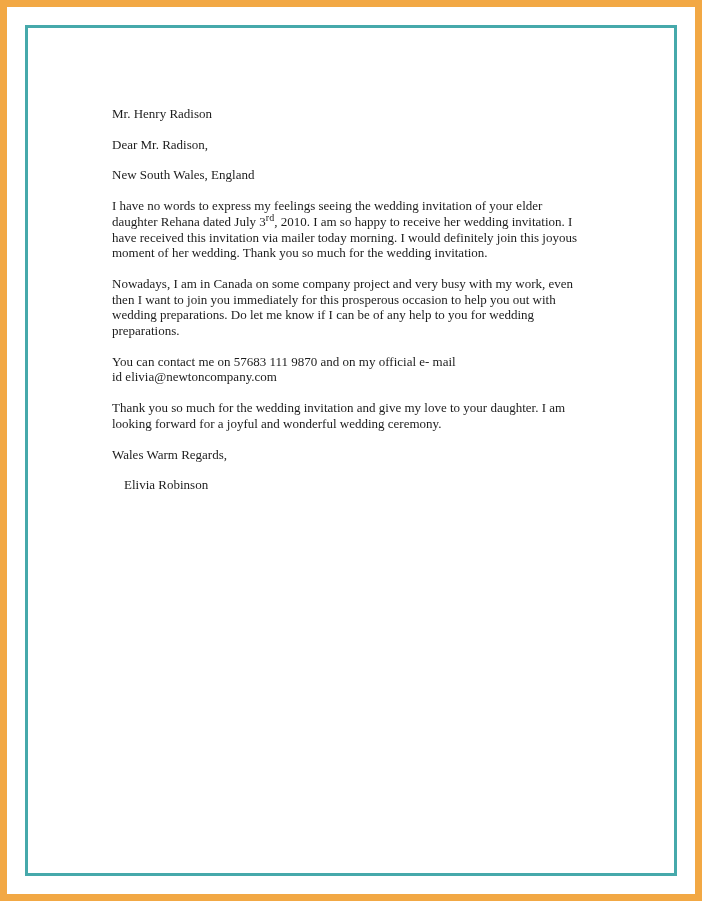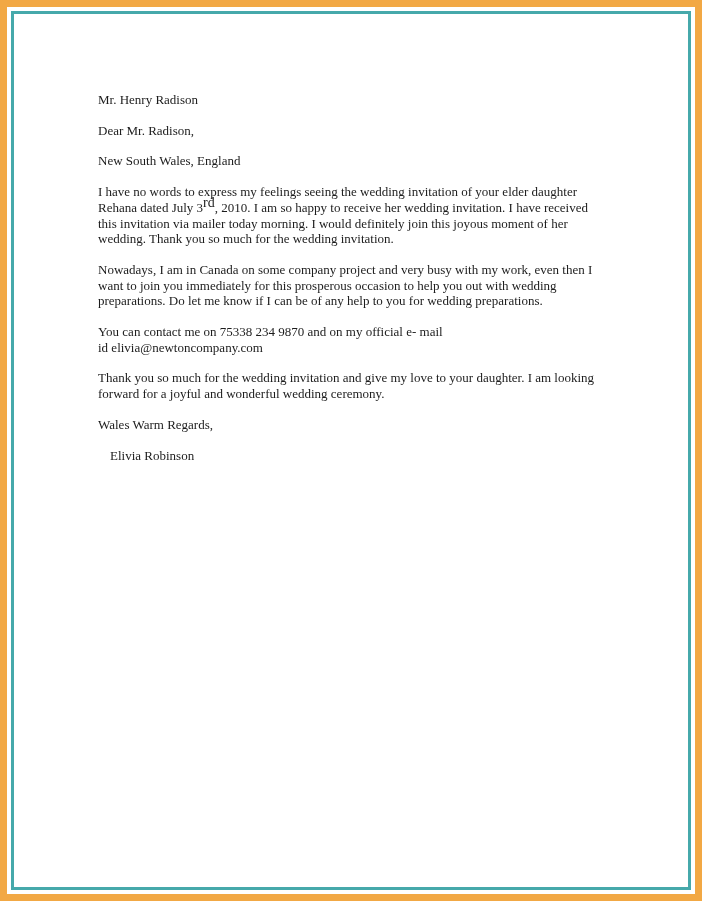--- a/index.html
+++ b/index.html
@@ -11,21 +11,21 @@
     width: 702px;
     height: 901px;
     font-family: "Liberation Serif", serif;
   }
   .outer-frame {
     box-sizing: border-box;
     width: 702px;
     height: 901px;
     border: 7px solid #f2a844;
     background: #ffffff;
-    padding: 4px;
+    padding: 18px;
   }
   .inner-frame {
     box-sizing: border-box;
     width: 100%;
     height: 100%;
     border: 3px solid #46a9ab;
     background: #ffffff;
   }
   .letter {
     box-sizing: border-box;
@@ -38,21 +38,21 @@
     margin: 0 0 15px 0;
   }
   .para {
     margin: 0 0 15px 0;
     text-align: left;
   }
   .para .block {
     display: block;
   }
   sup {
-    font-size: 14px;
+    font-size: 10px;
     line-height: 0;
     vertical-align: super;
   }
   .closing {
     margin: 0 0 15px 0;
   }
   .signature {
     margin: 12px;
   }
 </style>
@@ -68,21 +68,21 @@
 
       <p class="addr-line">Dear Mr. Radison,</p>
 
       <p class="addr-line">New South Wales, England</p>
 
       <p class="para"><span>I have no words to express my feelings seeing the wedding invitation of your elder daughter Rehana dated July 3</span><sup>rd</sup><span>, 2010. I am so happy to receive her wedding invitation. I have received this invitation via mailer today morning.  I would definitely join this joyous moment of her wedding. Thank you so much for the wedding invitation.</span></p>
 
       <p class="para">Nowadays, I am in Canada on some company project and very busy with my work, even then I want to join you immediately for this prosperous occasion to help you out with wedding preparations. Do let me know if I can be of any help to you for wedding preparations.</p>
 
       <p class="para">
-        <span class="block">You can contact me on 75338 234 9870 and on my official e- mail</span>
+        <span class="block">You can contact me on 57683 111 9870 and on my official e- mail</span>
         <span class="block">id elivia@newtoncompany.com</span>
       </p>
 
       <p class="para">Thank you so much for the wedding invitation and give my love to your daughter. I am looking forward for a joyful and wonderful wedding ceremony.</p>
 
       <p class="closing">Wales Warm Regards,</p>
 
       <p class="signature">Elivia Robinson</p>
 
     </div>

